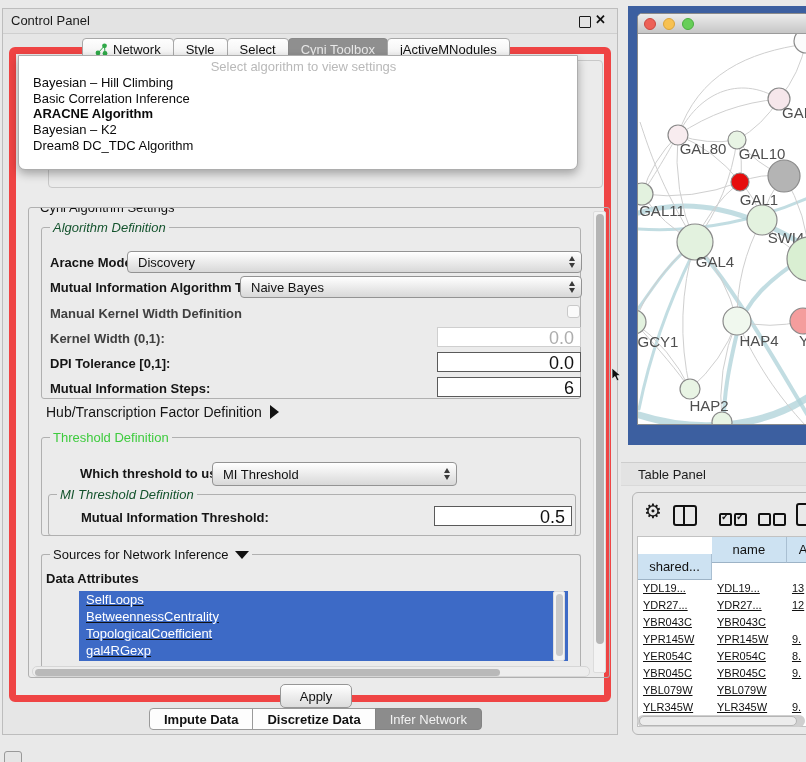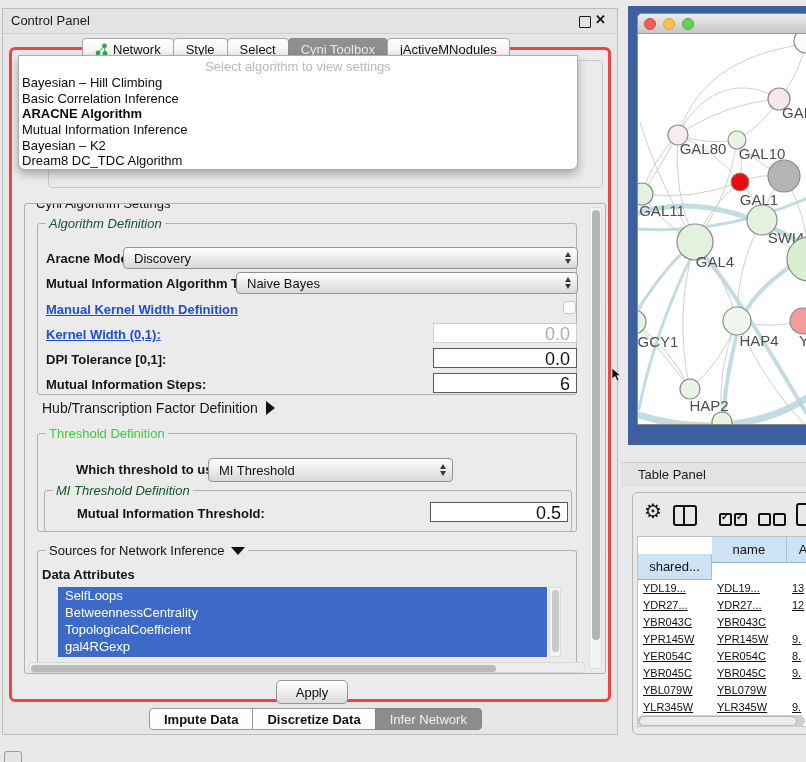--- a/index.html
+++ b/index.html
@@ -16,30 +16,30 @@
   .close-icon{position:absolute;left:592px;top:3px;font-size:13px;font-weight:900;color:#111;}
 
   .tab-row{position:absolute;left:79px;top:29px;height:22px;display:flex;z-index:5;}
   .tab{height:22px;box-sizing:border-box;border:1px solid #a8a8a8;margin-right:-1px;
        border-radius:4px 4px 0 0;background:linear-gradient(#fefefe,#efefef);
        font-size:13px;display:flex;align-items:center;padding:0 12px;white-space:nowrap;}
   .tab.sel{background:#8f8f8f;color:#e9e9e9;border-color:#898989;}
   .tabicon{display:inline-flex;margin-right:5px;}
 
   .cp-body{position:absolute;left:6px;top:38px;width:602px;height:655px;background:#ebebeb;
-           border:3px solid #ef4444;border-radius:6px;box-sizing:border-box;}
+           border:7px solid #ef4444;border-radius:6px;box-sizing:border-box;}
 
   
   .grp{position:absolute;border:1px solid #b0b0b0;border-radius:3px;box-sizing:border-box;}
   .grp-label{position:absolute;top:-8px;left:8px;background:#ebebeb;padding:0 3px;font-size:13px;white-space:nowrap;}
   .lbl-blue{color:#14532d;font-style:italic;}
   .lbl-green{color:#3ecb3e;}
 
   .flabel{position:absolute;font-size:13px;font-weight:bold;color:#151515;white-space:nowrap;}
-  .flabel.dis{color:#1d4ed8;text-decoration:underline;}
+  .flabel.dis{color:#404040;}
 
   .combo{position:absolute;background:linear-gradient(#ffffff,#d8d8d8);border:1px solid #939393;
          border-radius:4px;font-size:13px;display:flex;align-items:center;padding-left:10px;
          box-sizing:border-box;color:#111;}
   .stepper{position:absolute;right:6px;top:50%;transform:translateY(-50%);display:flex;flex-direction:column;align-items:center;}
   .st-up{width:0;height:0;border-left:3.5px solid transparent;border-right:3.5px solid transparent;border-bottom:5px solid #3a3a3a;margin-bottom:2px;}
   .st-dn{width:0;height:0;border-left:3.5px solid transparent;border-right:3.5px solid transparent;border-top:5px solid #3a3a3a;}
 
   .tfield{position:absolute;background:#fff;border:1.5px solid #5a5a5a;font-size:18px;
           display:flex;align-items:flex-start;justify-content:flex-end;padding:0 6px;box-sizing:border-box;}
@@ -64,21 +64,21 @@
 
   .bottom-tabs{position:absolute;left:146px;top:699px;height:22px;display:flex;}
   .btab{height:22px;box-sizing:border-box;border:1px solid #9a9a9a;margin-right:-1px;
         background:#fdfdfd;font-size:13px;font-weight:bold;display:flex;align-items:center;padding:0 14px;white-space:nowrap;}
   .btab:first-child{border-radius:4px 0 0 4px;}
   .btab:last-child{border-radius:0 4px 4px 0;}
   .btab.sel{background:#8c8c8c;color:#f2f2f2;border-color:#848484;font-weight:normal;}
 
   
   .popup{position:absolute;left:18px;top:55px;width:560px;height:115px;background:#fff;
-         border:1px solid #adadad;border-radius:0 0 7px 7px;box-shadow:0 4px 10px rgba(0,0,0,.3);z-index:50;box-sizing:border-box;}
+         border:1px solid #adadad;border-radius:0 0 7px 7px;box-shadow:0 4px 10px rgba(0,0,0,.3);z-index:50;box-sizing:border-box;padding-left:11px;}
   .popup-header{height:17px;line-height:17px;text-align:center;color:#b9b9b9;font-size:13px;margin-top:2px;}
   .popup-item{height:15.6px;display:flex;align-items:center;font-size:13px;padding-left:3px;color:#0a0a0a;white-space:nowrap;}
   .popup-item.bold{font-weight:bold;}
   .frag-grp{position:absolute;left:48px;top:60px;width:555px;height:128px;border:1px solid #c8c8c8;border-radius:4px;background:#ebebeb;z-index:40;box-sizing:border-box;}
   .frag-combo{position:absolute;left:62px;top:158px;width:510px;height:26px;border:1px solid #b5b5b5;border-radius:13px;
               background:#f2f2f2;z-index:41;font-size:13px;color:#bdbdbd;display:flex;align-items:flex-end;padding:0 0 3px 16px;box-sizing:border-box;}
   .frag-blue{position:absolute;left:560px;top:96px;width:34px;height:32px;border:2px solid #5f9ddc;border-radius:6px;
              background:linear-gradient(#fff,#d8d8d8);z-index:39;}
 
   
@@ -226,21 +226,21 @@
             </div>
           </div>
         </div>
 
         <div class="grp" style="left:12px;top:346px;width:540px;height:118px;border-bottom:none;">
           <span class="grp-label" style="display:flex;align-items:center;">
             <span>Sources for Network Inference</span>
             <span class="tri-down"></span>
           </span>
           <span class="flabel" style="left:4px;top:16px;">Data Attributes</span>
-          <div class="attr-list" id="attr-list" style="left:20px;top:36px;width:489px;height:70px;">
+          <div class="attr-list" id="attr-list" style="left:37px;top:36px;width:489px;height:70px;text-decoration:underline;">
               <div class="attr-item">SelfLoops</div>
               <div class="attr-item">BetweennessCentrality</div>
               <div class="attr-item">TopologicalCoefficient</div>
               <div class="attr-item">gal4RGexp</div>
             </div>
           <div class="vsb" style="left:511px;top:36px;width:12px;height:70px;">
             <div class="vsb-thumb" style="left:1.5px;top:2px;width:7px;height:62px;background:#c9c9c9;"></div>
           </div>
         </div>
 
@@ -265,21 +265,20 @@
   </div>
 
   <div class="frag-grp"></div>
   <div class="frag-blue"></div>
   <div class="popup">
     <div class="popup-header">Select algorithm to view settings</div>
     <div id="popup-items">
         <div class="popup-item">Bayesian – Hill Climbing</div>
         <div class="popup-item">Basic Correlation Inference</div>
         <div class="popup-item bold">ARACNE Algorithm</div>
-        <div class="popup-item">Mutual Information Inference</div>
         <div class="popup-item">Bayesian – K2</div>
         <div class="popup-item">Dream8 DC_TDC Algorithm</div>
       </div>
   </div>
 
   <div class="net-frame">
     <div class="mac-window">
       <div class="mac-titlebar">
         <span class="light red"></span>
         <span class="light yellow"></span>

